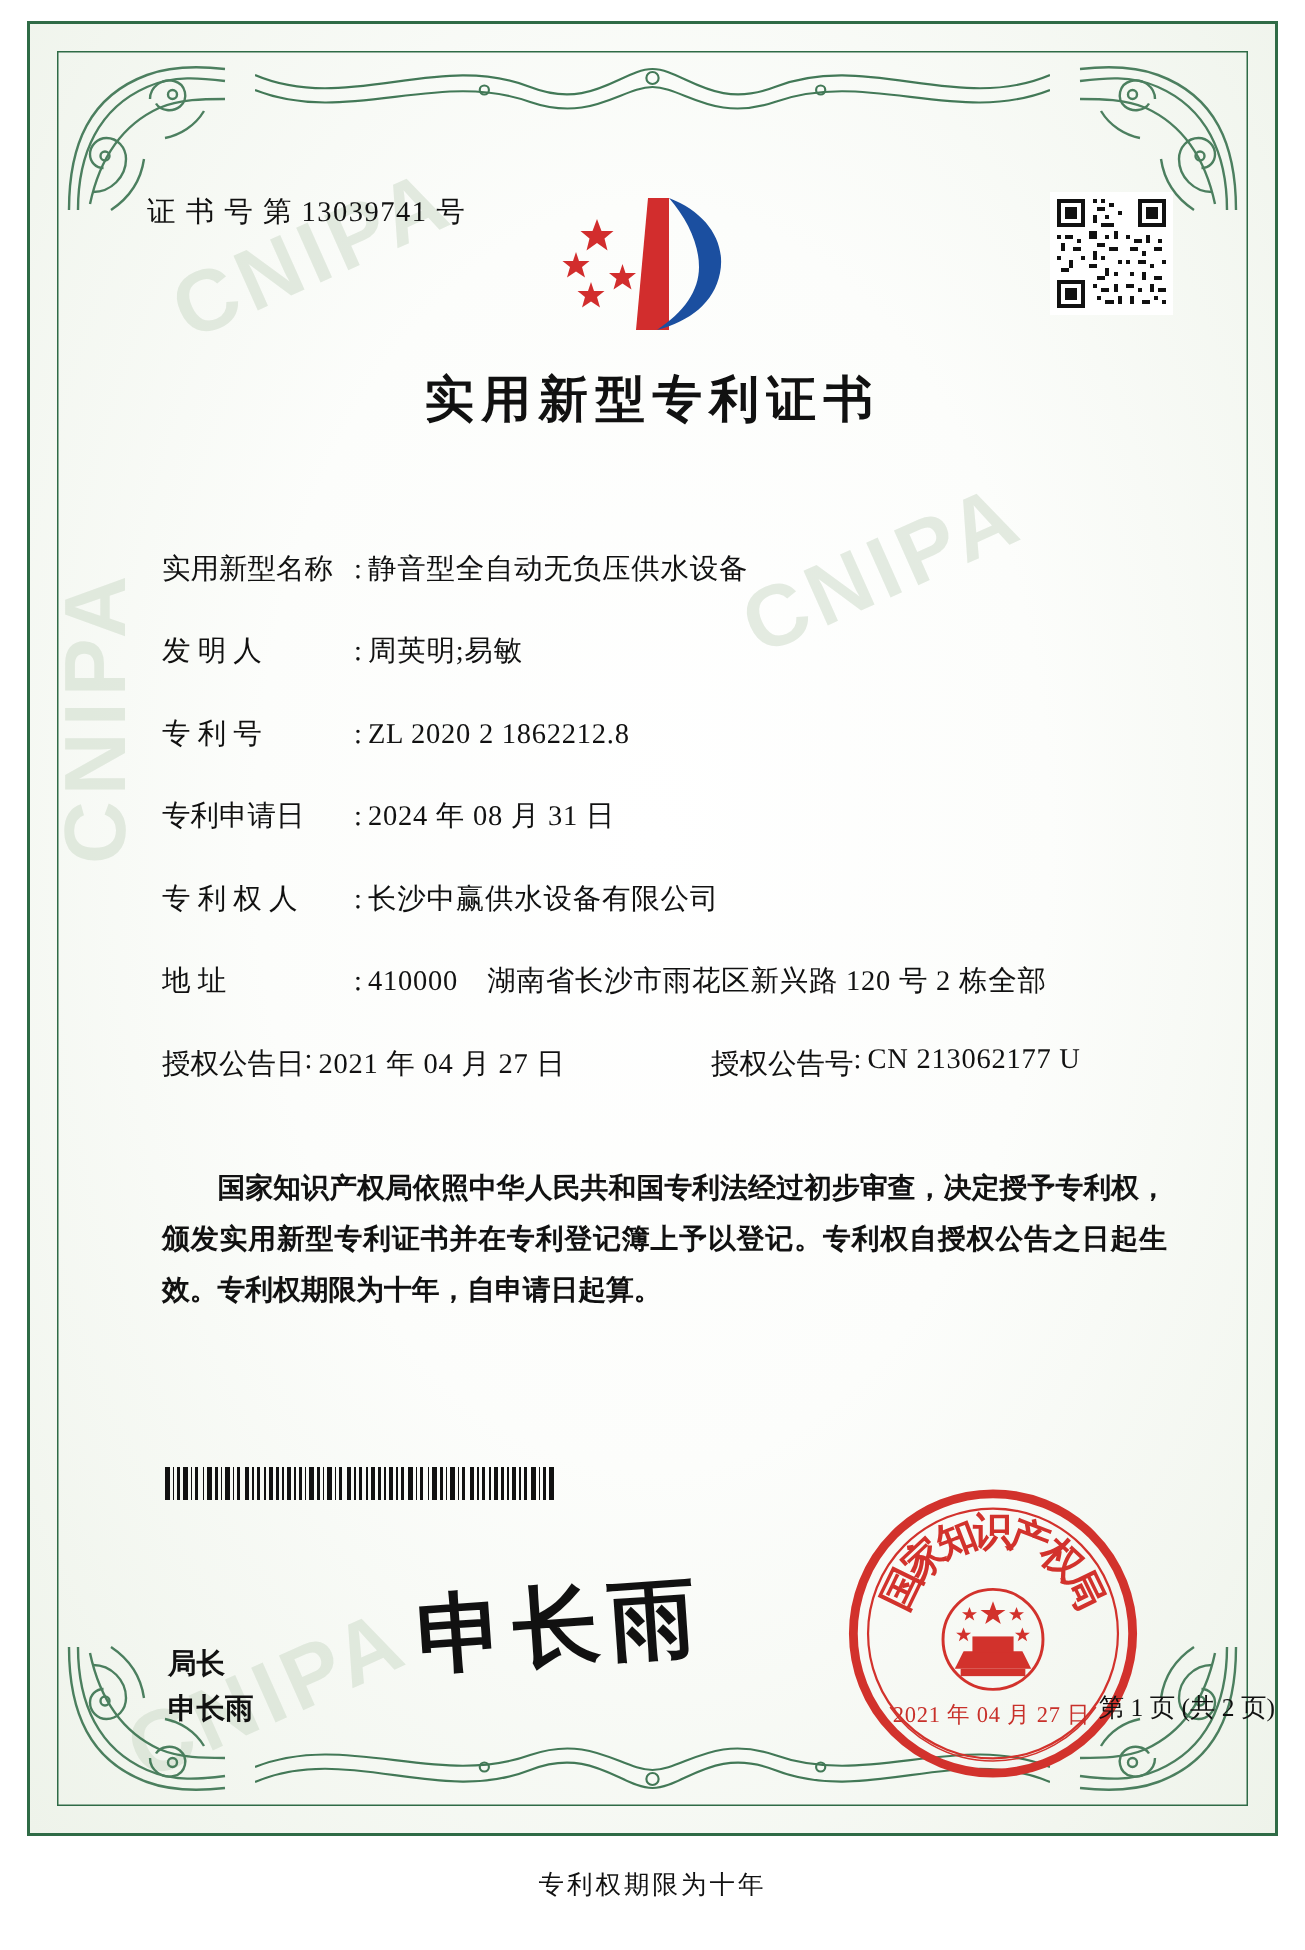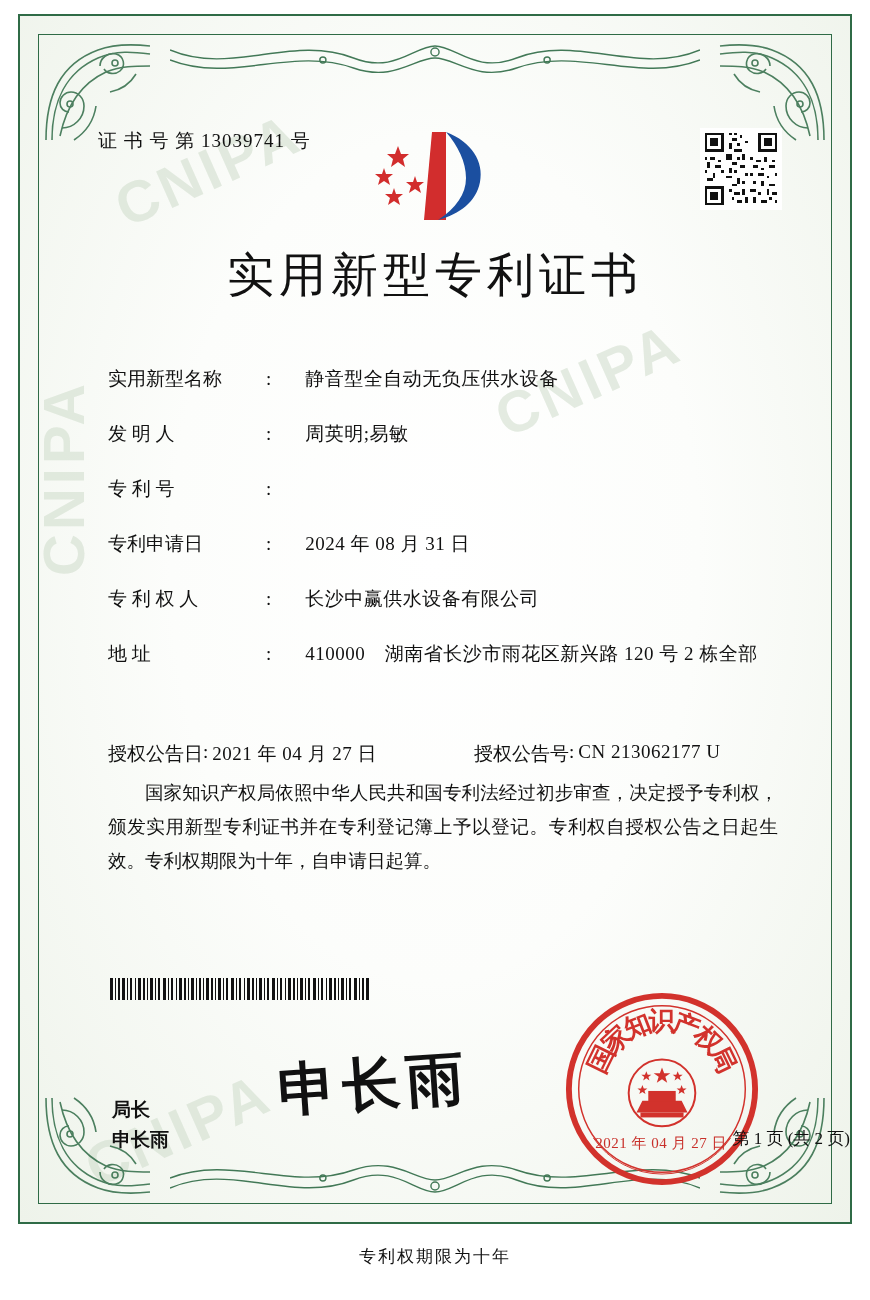--- a/index.html
+++ b/index.html
@@ -128,40 +128,39 @@
   }
   .qr svg { width: 100%; height: 100%; display: block; }
 
   .title {
     position: absolute;
     left: 0;
     right: 0;
     top: 228px;
     text-align: center;
     font-family: "Liberation Serif", "DejaVu Serif", serif;
-    font-size: 47px;
-    font-weight: normal;
+    font-size: 33px;
+    font-weight: bold;
     letter-spacing: 5px;
     color: #111;
   }
 
   
   .fields {
     position: absolute;
     left: 88px;
     right: 70px;
     top: 350px;
   }
   .field-row {
     display: flex;
     align-items: baseline;
     margin-bottom: 29px;
     font-size: 19px;
     color: #111;
-    gap: 30px;
   }
   .f-label {
     width: 128px;
     flex: 0 0 128px;
     letter-spacing: 0;
     white-space: nowrap;
   }
   .f-label.spread {
     display: flex;
     justify-content: flex-start;
@@ -176,38 +175,39 @@
     font-family: Liberation Serif, serif;
   }
 
   .row-dual {
     display: flex;
     align-items: baseline;
     font-size: 19px;
     color: #111;
     margin-bottom: 16px;
   }
-  .dual-left { width: 366px; flex: 0 0 366px; display: flex; margin-top: 45px; }
+  .dual-left { width: 366px; flex: 0 0 366px; display: flex; }
   .dual-right { flex: 1 1 auto; display: flex; }
   .dual-left .f-label, .dual-right .f-label {
     width: auto;
     flex: 0 0 auto;
     white-space: nowrap;
   }
 
   
   .paras {
     position: absolute;
     left: 88px;
     right: 72px;
     top: 760px;
     font-size: 18.5px;
     line-height: 34px;
     color: #111;
     text-align: justify;
+    font-weight: bold;
   }
   .para { text-indent: 2em; margin: 0 0 2px 0; }
 
   
   .barcode {
     position: absolute;
     left: 90px;
     top: 962px;
     width: 260px;
     height: 22px;
@@ -467,20 +467,21 @@
         <span class="f-label spread">
             <span>发 明 人</span>
           </span>
         <span class="f-colon">:</span>
         <span class="f-value">周英明;易敏</span>
       </div>
 
       <div class="field-row">
         <span class="f-label">专 利 号</span>
         <span class="f-colon">:</span>
+        <span class="f-value">ZL 2020 2 1862212.8</span>
       </div>
 
       <div class="field-row">
         <span class="f-label">专利申请日</span>
         <span class="f-colon">:</span>
         <span class="f-value">2024 年 08 月 31 日</span>
       </div>
 
       <div class="field-row">
         <span class="f-label">专 利 权 人</span>

